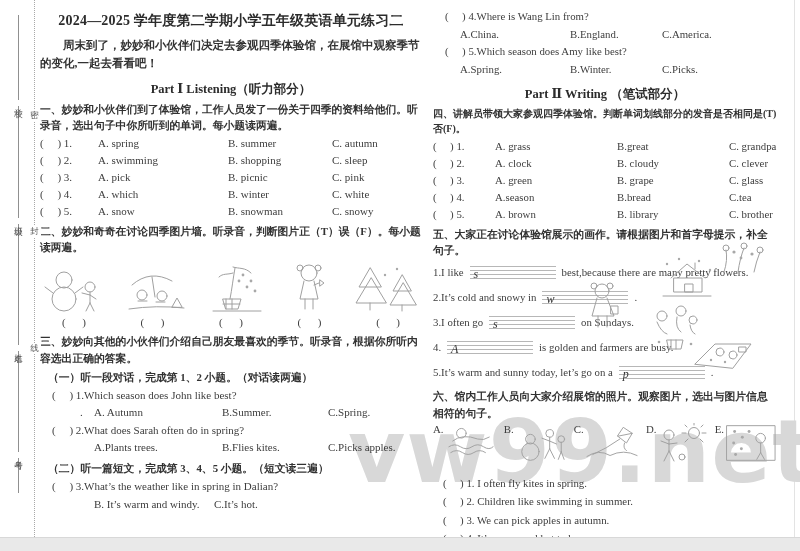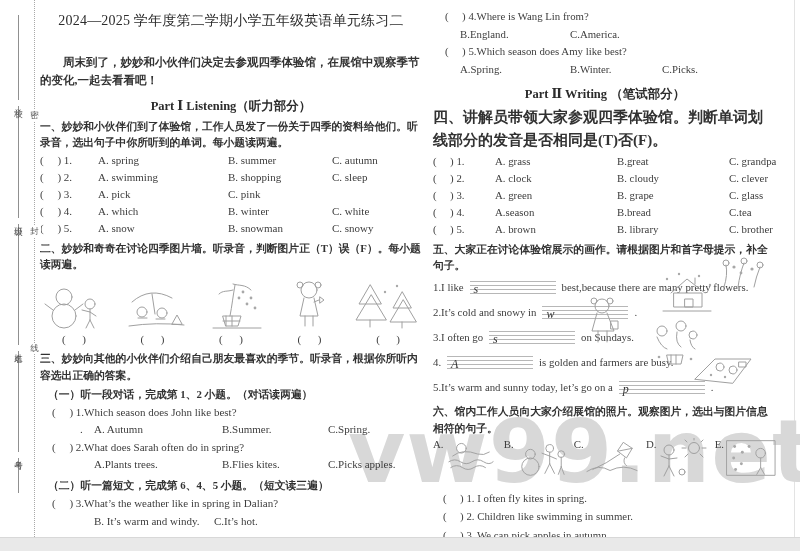--- a/index.html
+++ b/index.html
@@ -17,22 +17,22 @@
   }
   
   .seal-solid{position:absolute;left:18px;top:15px;height:478px;width:1px;background:#909090;z-index:2}
   .seal-label{position:absolute;left:-6px;width:13px;background:#fff;writing-mode:vertical-rl;text-orientation:upright;
     font-size:8.5px;line-height:13px;letter-spacing:1px;color:#555;padding:2px 0;text-align:center}
   .seal-dotted{position:absolute;left:34px;top:0;height:537px;width:0;border-left:1px dotted #a8a8a8;z-index:2}
   .seal-char{position:absolute;left:-7px;width:13px;background:#fff;font-size:8.5px;color:#555;text-align:center;line-height:11px}
   
   .col-left{position:absolute;left:40px;top:12px;width:382px;z-index:1;font-size:11px}
   .col-right{position:absolute;left:433px;top:8px;width:344px;z-index:1;font-size:10.8px}
-  .doc-title{font-size:14px;font-weight:normal;text-align:center;color:#2c2c2c;letter-spacing:.2px}
-  .intro{margin-top:24px;font-weight:bold;font-size:11.5px;line-height:1.55;text-indent:2em;color:#323232}
+  .doc-title{font-size:14px;font-weight:bold;text-align:center;color:#2c2c2c;letter-spacing:.2px}
+  .intro{margin-top:7px;font-weight:bold;font-size:11.5px;line-height:1.55;text-indent:2em;color:#323232}
   .part-heading{text-align:center;font-weight:bold;font-size:12.5px;margin:8px 0 3px;color:#2c2c2c}
   .sec-title{font-weight:bold;font-size:10.8px;line-height:1.5;margin:3px 0 2px;color:#323232}
   .pad8{padding-left:8px}
   .qrow{display:grid;line-height:17px}
   .s1row{grid-template-columns:58px 130px 104px 1fr}
   .s4row{grid-template-columns:62px 122px 112px 1fr;line-height:17px}
   .qline{line-height:17.5px;padding-left:12px}
   .optrow{display:grid;grid-template-columns:14px 128px 106px 1fr;padding-left:40px;line-height:17.5px}
   .optrow3{display:grid;grid-template-columns:14px 120px 152px 1fr;padding-left:40px;line-height:17.5px}
   .optrowR{display:grid;grid-template-columns:110px 92px 1fr;padding-left:27px;line-height:17.5px}
@@ -85,20 +85,21 @@
     </div>
   <div class="qrow s1row">
       <span>(&nbsp;&nbsp;&nbsp;&nbsp;&nbsp;) 2.</span>
       <span>A. swimming</span>
       <span>B. shopping</span>
       <span>C. sleep</span>
     </div>
   <div class="qrow s1row">
       <span>(&nbsp;&nbsp;&nbsp;&nbsp;&nbsp;) 3.</span>
       <span>A. pick</span>
+      <span>B. picnic</span>
       <span>C. pink</span>
     </div>
   <div class="qrow s1row">
       <span>(&nbsp;&nbsp;&nbsp;&nbsp;&nbsp;) 4.</span>
       <span>A. which</span>
       <span>B. winter</span>
       <span>C. white</span>
     </div>
   <div class="qrow s1row">
       <span>(&nbsp;&nbsp;&nbsp;&nbsp;&nbsp;) 5.</span>
@@ -174,44 +175,45 @@
       <span>B.Summer.</span>
       <span>C.Spring.</span>
     </div>
   <div class="qline">(&nbsp;&nbsp;&nbsp;&nbsp;&nbsp;) 2.What does Sarah often do in spring?</div>
   <div class="optrow">
       <span></span>
       <span>A.Plants trees.</span>
       <span>B.Flies kites.</span>
       <span>C.Picks apples.</span>
     </div>
-  <div class="sec-title pad8">（二）听一篇短文，完成第 6、4、5 小题。（短文读三遍）</div>
+  <div class="sec-title pad8">（二）听一篇短文，完成第 3、4、5 小题。（短文读三遍）</div>
   <div class="qline">(&nbsp;&nbsp;&nbsp;&nbsp;&nbsp;) 3.What’s the weather like in spring in Dalian?</div>
   <div class="optrow3">
       <span></span>
       <span>B. It’s warm and windy.</span>
       <span>C.It’s hot.</span>
     </div>
 </div>
 
 <div class="col-right">
   <div class="qline">(&nbsp;&nbsp;&nbsp;&nbsp;&nbsp;) 4.Where is Wang Lin from?</div>
   <div class="optrowR">
+      <span>A.China.</span>
       <span>B.England.</span>
       <span>C.America.</span>
     </div>
   <div class="qline">(&nbsp;&nbsp;&nbsp;&nbsp;&nbsp;) 5.Which season does Amy like best?</div>
   <div class="optrowR">
       <span>A.Spring.</span>
       <span>B.Winter.</span>
       <span>C.Picks.</span>
     </div>
 
   <div class="part-heading">Part Ⅱ Writing （笔试部分）</div>
-  <div class="sec-title" style="font-size:15px">四、讲解员带领大家参观四季体验馆。判断单词划线部分的发音是否相同是(T)否(F)。</div>
+  <div class="sec-title" style="font-size:10px">四、讲解员带领大家参观四季体验馆。判断单词划线部分的发音是否相同是(T)否(F)。</div>
 
   <div class="qrow s4row">
       <span>(&nbsp;&nbsp;&nbsp;&nbsp;&nbsp;) 1.</span>
       <span><span>A. </span><span class="u">gr</span><span>ass</span></span>
       <span><span>B.</span><span class="u">gr</span><span>eat</span></span>
       <span><span>C. </span><span class="u">gr</span><span>andpa</span></span>
     </div>
   <div class="qrow s4row">
       <span>(&nbsp;&nbsp;&nbsp;&nbsp;&nbsp;) 2.</span>
       <span><span>A. </span><span class="u">cl</span><span>ock</span></span>

